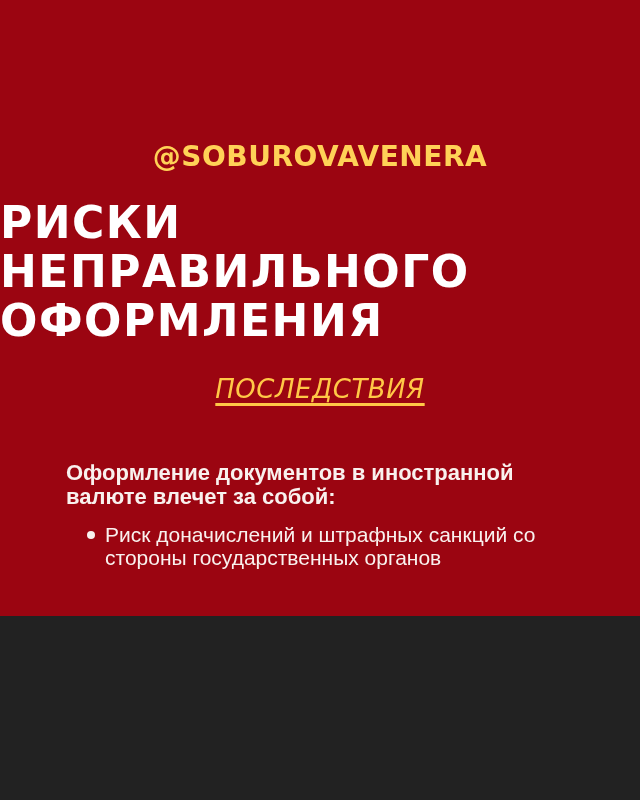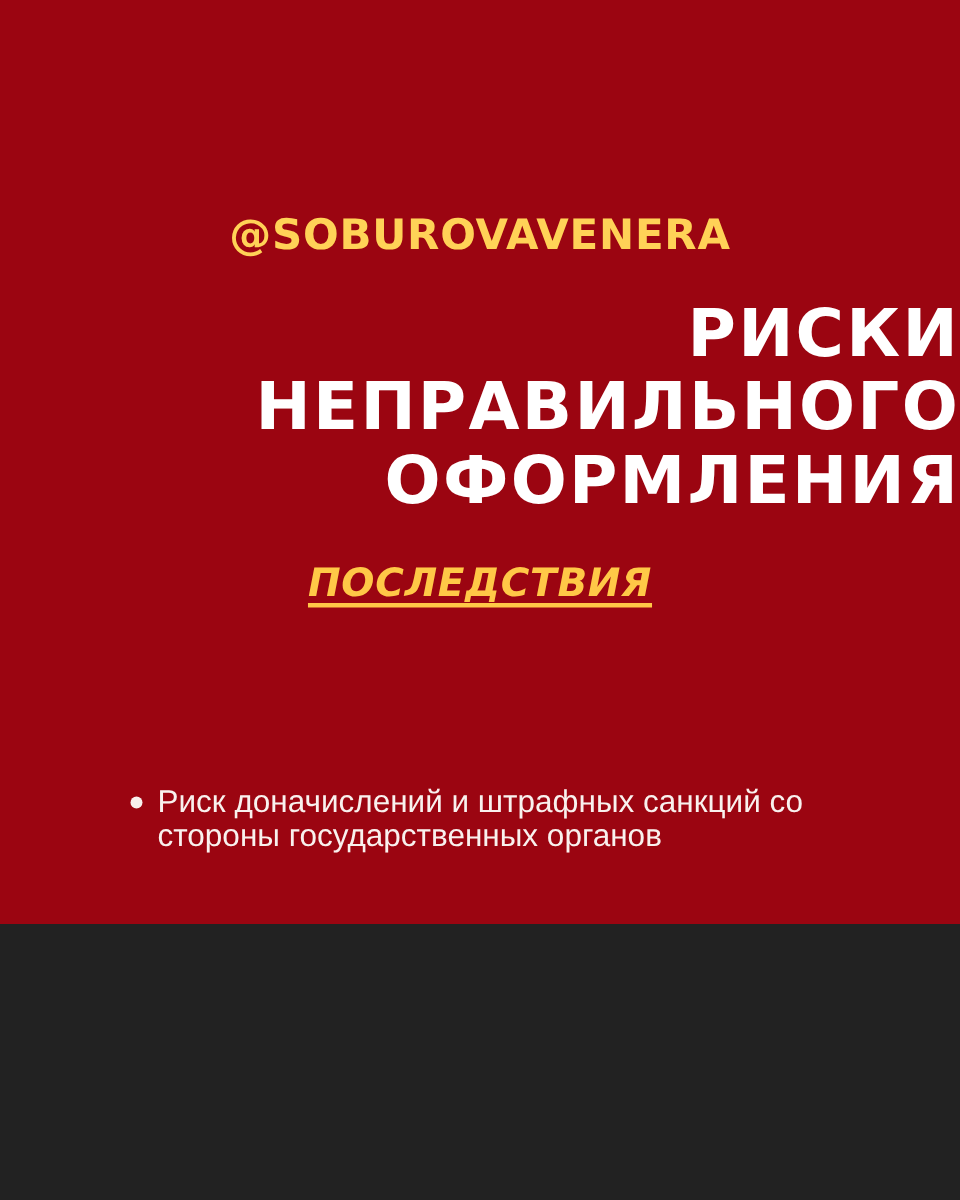--- a/index.html
+++ b/index.html
@@ -13,31 +13,31 @@
   }
   .handle{
     position:absolute;top:142px;left:0;width:100%;
     text-align:center;
     color:var(--handle-yellow,#FFD257);
     font-size:28px;font-weight:bold;letter-spacing:.5px;
     line-height:1.1;
   }
   .title{
     position:absolute;top:199px;left:0;width:100%;margin:0;
-    text-align:right;
+    text-align:left;
     color:var(--title-white,#FFFFFF);
     font-size:44px;font-weight:bold;letter-spacing:1.5px;
     line-height:1.11;
   }
   .title span{display:block;}
   .subtitle{
     position:absolute;top:375px;left:0;width:100%;margin:0;
     text-align:center;
     color:var(--subtitle-yellow,#FFC847);
-    font-size:26px;font-weight:bold;font-style:italic;letter-spacing:.5px;
+    font-size:26px;font-weight:normal;font-style:italic;letter-spacing:.5px;
     line-height:1.12;
   }
   .subtitle span{
     display:block;
     text-decoration:underline;
     text-decoration-thickness:2.5px;
     text-underline-offset:5px;
   }
   .intro{
     position:absolute;top:461px;left:66px;margin:0;
@@ -83,20 +83,24 @@
   <h1 class="title">
     <span>РИСКИ</span>
     <span>НЕПРАВИЛЬНОГО</span>
     <span>ОФОРМЛЕНИЯ</span>
   </h1>
 
   <h2 class="subtitle">
     <span>ПОСЛЕДСТВИЯ</span>
   </h2>
 
+  <p class="intro">
+    <span>Оформление документов в иностранной</span>
+    <span>валюте влечет за собой:</span>
+  </p>
 
   <ul class="bullets">
     <li>Риск доначислений и штрафных санкций со стороны государственных органов</li>
   </ul>
 
   <button class="next" aria-label="next">
     <svg viewBox="0 0 47 47" fill="none" xmlns="http://www.w3.org/2000/svg">
       <circle cx="23.5" cy="23.5" r="21.3" stroke="#F7EDE8" stroke-width="2.4" fill="none"></circle>
       <path d="M13.5 23.5 H33" stroke="#F7EDE8" stroke-width="2.4" stroke-linecap="round"></path>
       <path d="M25.8 15.8 L33.5 23.5 L25.8 31.2" stroke="#F7EDE8" stroke-width="2.4" stroke-linecap="round" stroke-linejoin="round" fill="none"></path>

